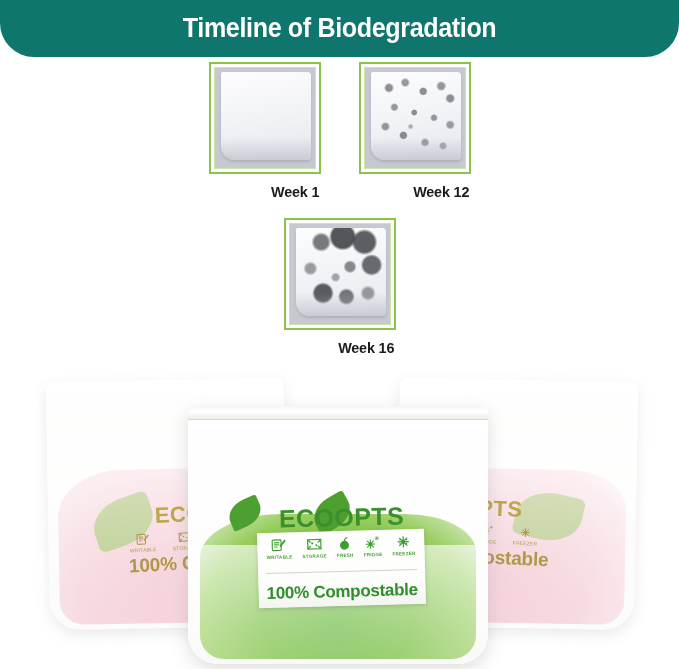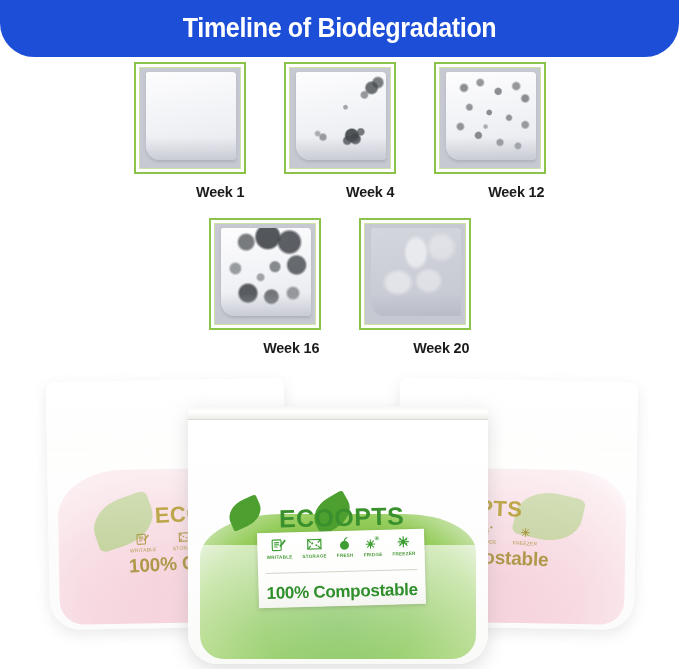--- a/index.html
+++ b/index.html
@@ -15,21 +15,21 @@
     font-family: "Liberation Sans", sans-serif;
     -webkit-font-smoothing: antialiased;
   }
 
   
   .banner {
     position: absolute;
     left: 0; top: 0;
     width: 679px;
     height: 57px;
-    background: #1d4ed8;
+    background: #0f766e;
     border-bottom-left-radius: 34px;
     border-bottom-right-radius: 34px;
     display: flex;
     align-items: center;
     justify-content: center;
   }
   .banner-title {
     color: #ffffff;
     font-size: 27px;
     font-weight: bold;
@@ -307,40 +307,20 @@
 
     <div class="tcell">
       <div class="frame">
         <div class="frame-inner">
           <div class="sheet"></div>
         </div>
       </div>
       <div class="tlabel">Week 1</div>
     </div>
 
-    <div class="tcell">
-      <div class="frame">
-        <div class="frame-inner">
-          <div class="sheet">
-            <div class="speck" style="background:
-              radial-gradient(circle at 62% 72%, rgba(70,75,78,0.92) 0 7%, rgba(70,75,78,0) 9%),
-              radial-gradient(circle at 66% 76%, rgba(70,75,78,0.85) 0 5%, rgba(70,75,78,0) 7%),
-              radial-gradient(circle at 57% 78%, rgba(70,75,78,0.8) 0 4%, rgba(70,75,78,0) 6%),
-              radial-gradient(circle at 72% 68%, rgba(70,75,78,0.7) 0 3.5%, rgba(70,75,78,0) 5%),
-              radial-gradient(circle at 84% 18%, rgba(70,75,78,0.78) 0 5%, rgba(70,75,78,0) 7%),
-              radial-gradient(circle at 91% 12%, rgba(70,75,78,0.7) 0 4%, rgba(70,75,78,0) 6%),
-              radial-gradient(circle at 76% 26%, rgba(70,75,78,0.55) 0 3%, rgba(70,75,78,0) 5%),
-              radial-gradient(circle at 55% 40%, rgba(70,75,78,0.45) 0 2.5%, rgba(70,75,78,0) 4%),
-              radial-gradient(circle at 30% 74%, rgba(70,75,78,0.5) 0 3%, rgba(70,75,78,0) 5%),
-              radial-gradient(circle at 24% 70%, rgba(70,75,78,0.4) 0 2%, rgba(70,75,78,0) 4%);"></div>
-          </div>
-        </div>
-      </div>
-      <div class="tlabel">Week 4</div>
-    </div>
 
 
     <div class="tcell">
       <div class="frame">
         <div class="frame-inner">
           <div class="sheet">
             <div class="speck" style="background:
               radial-gradient(circle at 20% 18%, rgba(70,75,78,0.6) 0 3%, rgba(70,75,78,0) 5%),
               radial-gradient(circle at 38% 12%, rgba(70,75,78,0.55) 0 3%, rgba(70,75,78,0) 5%),
               radial-gradient(circle at 58% 22%, rgba(70,75,78,0.6) 0 3.5%, rgba(70,75,78,0) 5%),
@@ -378,34 +358,20 @@
               radial-gradient(circle at 56% 78%, rgba(66,70,74,0.7) 0 7%, rgba(66,70,74,0) 10%),
               radial-gradient(circle at 16% 46%, rgba(66,70,74,0.5) 0 5%, rgba(66,70,74,0) 8%),
               radial-gradient(circle at 44% 56%, rgba(66,70,74,0.45) 0 4%, rgba(66,70,74,0) 7%),
               radial-gradient(circle at 80% 74%, rgba(66,70,74,0.5) 0 5%, rgba(66,70,74,0) 8%);"></div>
           </div>
         </div>
       </div>
       <div class="tlabel">Week 16</div>
     </div>
 
-    <div class="tcell">
-      <div class="frame">
-        <div class="frame-inner">
-          <div class="sheet" style="background:linear-gradient(170deg,#d4d6de 0%,#ccced7 50%,#c5c7d1 100%);box-shadow:none;">
-            <div class="speck" style="mix-blend-mode:screen; background:
-              radial-gradient(ellipse at 50% 28%, rgba(255,255,255,0.55) 0 14%, rgba(255,255,255,0) 20%),
-              radial-gradient(ellipse at 30% 62%, rgba(255,255,255,0.45) 0 12%, rgba(255,255,255,0) 18%),
-              radial-gradient(ellipse at 64% 60%, rgba(255,255,255,0.4) 0 12%, rgba(255,255,255,0) 18%),
-              radial-gradient(ellipse at 78% 22%, rgba(255,255,255,0.35) 0 10%, rgba(255,255,255,0) 16%);"></div>
-          </div>
-        </div>
-      </div>
-      <div class="tlabel">Week 20</div>
-    </div>
 
   </div>
 </div>
 
 <div class="product">
 
   <div class="bag side" style="left:48px; top:12px; width:238px; height:248px; transform:rotate(-1deg);">
     <div class="body"></div>
     <div class="fill"></div>
     <div class="leaf" style="left:44px; top:118px; width:62px; height:46px; background:#7fae34; opacity:0.78;"></div>

